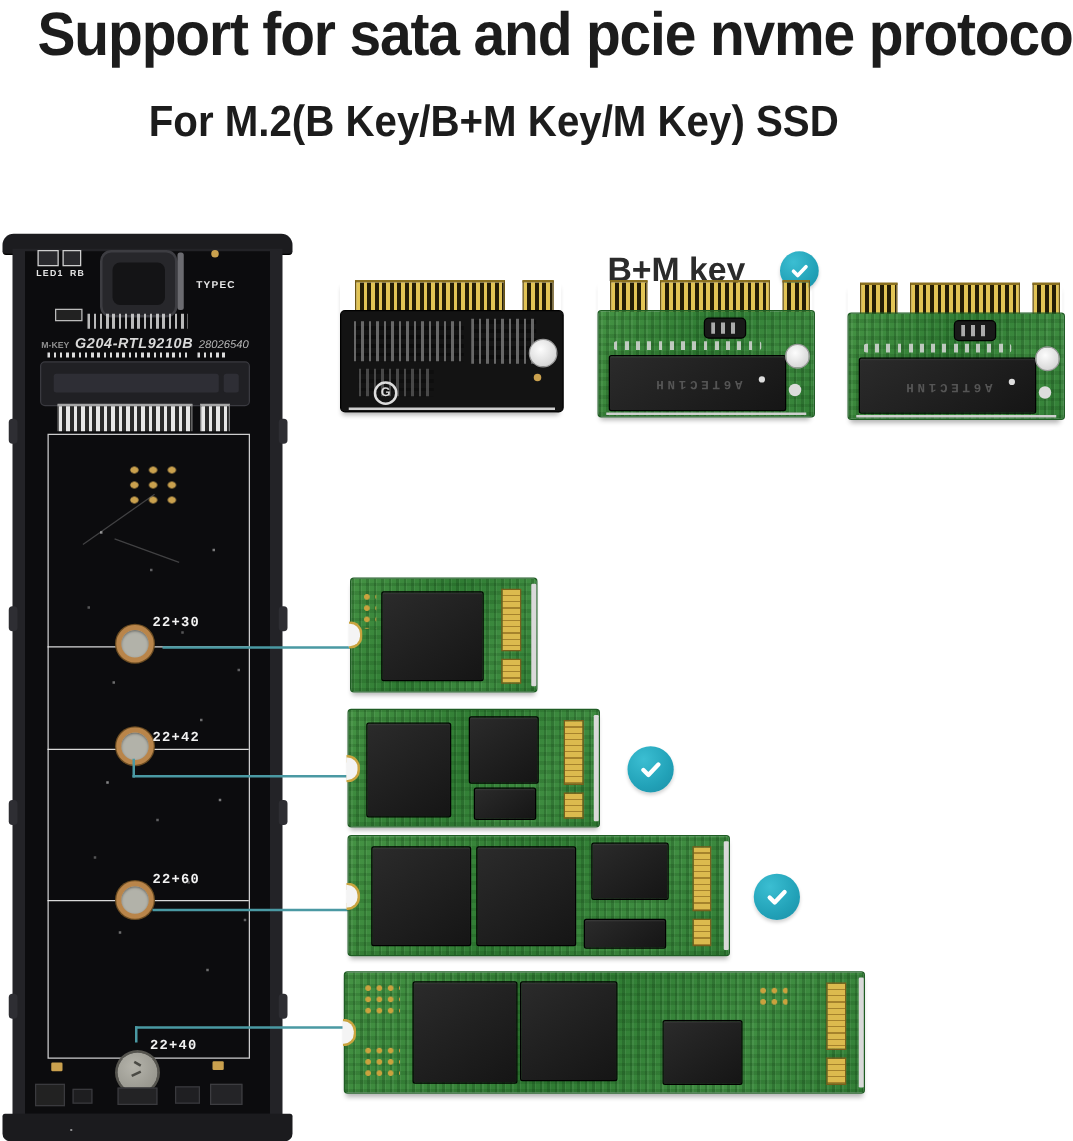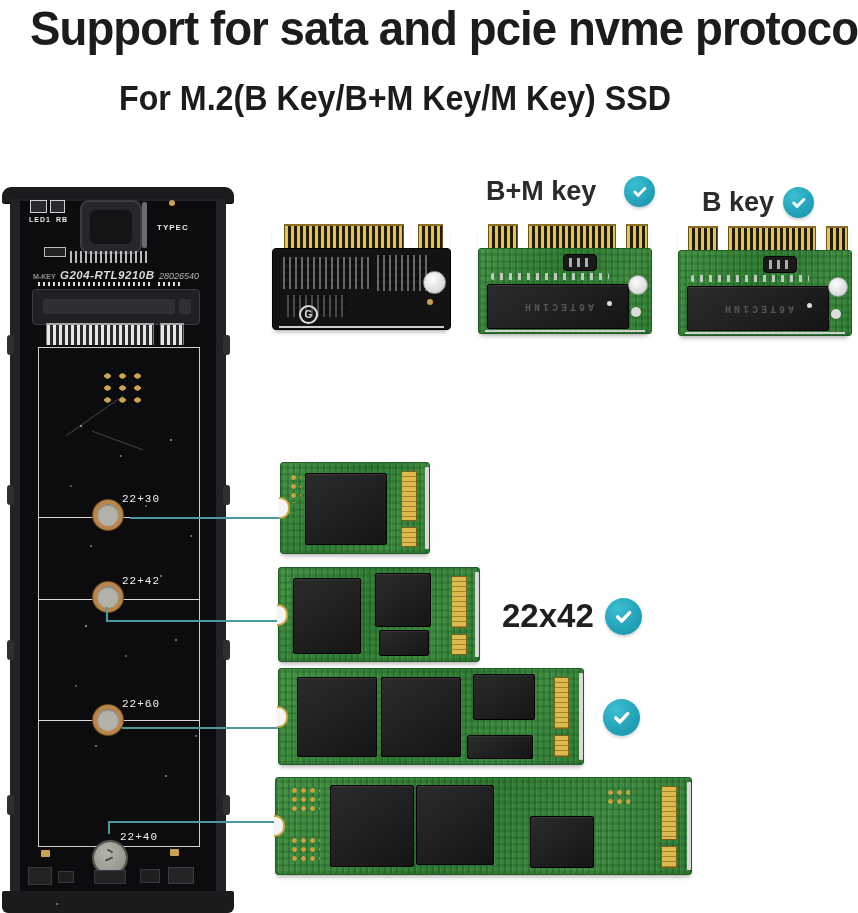--- a/index.html
+++ b/index.html
@@ -51,21 +51,21 @@
   .enclosure{left:0;top:185px;width:237px;height:728px;}
   .enc-cap{position:absolute;left:2px;top:2px;width:232px;height:16px;background:#1c1c1f;
            border-radius:9px 9px 3px 3px;border-bottom:1px solid #000;}
   .enc-body{position:absolute;left:10px;top:14px;width:216px;height:714px;background:#232327;}
   .enc-pcb{position:absolute;left:20px;top:16px;width:196px;height:690px;background:#0c0c0e;}
   .enc-clip{position:absolute;width:7px;height:20px;background:#2e2e33;border-radius:3px;}
   .wline{position:absolute;background:rgba(240,240,240,.9);}
   .enc-small{position:absolute;color:#e8e8e8;font-size:7px;font-weight:700;letter-spacing:1px;}
   .standoff{position:absolute;width:22px;height:22px;border-radius:50%;background:#b2b2a9;
             border:4px solid #b9854a;box-shadow:0 0 0 1px #6b4c22, inset 0 1px 2px rgba(0,0,0,.4);}
-  .standoff-label{position:absolute;color:#f2f2f2;font-size:11px;font-weight:400;
+  .standoff-label{position:absolute;color:#f2f2f2;font-size:11px;font-weight:700;
                   font-family:"Liberation Mono",monospace;letter-spacing:1px;}
   .speckles{position:absolute;width:2px;height:2px;background:transparent;
             box-shadow:30px 10px 0 rgba(255,255,255,.5),70px 40px 0 rgba(255,255,255,.35),
                        120px 24px 0 rgba(255,255,255,.45),95px 90px 0 rgba(255,255,255,.3),
                        40px 130px 0 rgba(255,255,255,.4),140px 120px 0 rgba(255,255,255,.35),
                        20px 70px 0 rgba(255,255,255,.3),110px 160px 0 rgba(255,255,255,.4);}
   .trace{position:absolute;background:rgba(255,255,255,.22);}
 
   
   .conn{position:absolute;}
@@ -152,21 +152,21 @@
     <div class="abs" style="left:100px;top:185px;width:44px;height:34px;background:radial-gradient(#caa14e 3px,transparent 3.6px);background-size:15px 12px;"></div>
 
     <div class="trace" style="left:60px;top:230px;width:70px;height:1px;transform:rotate(-35deg);"></div>
     <div class="trace" style="left:90px;top:255px;width:55px;height:1px;transform:rotate(20deg);"></div>
     <div class="speckles" style="left:50px;top:230px;"></div>
     <div class="speckles" style="left:55px;top:430px;"></div>
 
     <div class="standoff" style="left:93px;top:315px;"></div>
     <span class="standoff-label" style="left:122px;top:308px;">22+30</span>
     <div class="standoff" style="left:93px;top:397px;"></div>
-    <span class="standoff-label" style="left:122px;top:390px;">22+42</span>
+    <span class="standoff-label" style="left:122px;top:400px;">22+42</span>
     <div class="standoff" style="left:93px;top:520px;"></div>
     <span class="standoff-label" style="left:122px;top:513px;">22+60</span>
     <span class="standoff-label" style="left:120px;top:646px;">22+40</span>
 
     <div class="abs" style="left:94px;top:657px;width:32px;height:32px;border-radius:50%;background:radial-gradient(circle at 40% 35%,#b5b4ab,#8d8c84);box-shadow:0 0 0 2px #55544e;">
       <div class="abs" style="left:13px;top:8px;width:6px;height:2px;background:#4a4a44;transform:rotate(30deg);"></div>
       <div class="abs" style="left:11px;top:16px;width:8px;height:2px;background:#4a4a44;transform:rotate(-25deg);"></div>
     </div>
 
     <div class="abs" style="left:41px;top:665px;width:9px;height:7px;background:#caa14e;border-radius:1px;"></div>
@@ -182,30 +182,22 @@
     </div>
   </div>
 
   <div class="abs tline" style="left:130px;top:517px;width:151px;height:2px;"></div>
   <div class="abs tline" style="left:106px;top:607px;width:2px;height:15px;"></div>
   <div class="abs tline" style="left:106px;top:620px;width:173px;height:2px;"></div>
   <div class="abs tline" style="left:122px;top:727px;width:157px;height:2px;"></div>
   <div class="abs tline" style="left:108px;top:821px;width:2px;height:13px;"></div>
   <div class="abs tline" style="left:108px;top:821px;width:168px;height:2px;"></div>
 
-  <div class="abs key-row" style="left:486px;top:176px;gap:28px;">
+  <div class="abs key-row" style="left:486px;top:201px;gap:28px;">
     <span>B+M key</span>
-    <span class="check">
-      <svg viewBox="0 0 24 24">
-          <path d="M6 12.5l4.2 4.2L18.5 8" stroke="#fff" stroke-width="3.6" fill="none" stroke-linecap="round" stroke-linejoin="round"></path>
-        </svg>
-    </span>
-  </div>
-  <div class="abs key-row" style="left:702px;top:187px;">
-    <span>B key</span>
     <span class="check">
       <svg viewBox="0 0 24 24">
           <path d="M6 12.5l4.2 4.2L18.5 8" stroke="#fff" stroke-width="3.6" fill="none" stroke-linecap="round" stroke-linejoin="round"></path>
         </svg>
     </span>
   </div>
 
   <div class="conn shadowed" style="left:272px;top:224px;width:177px;height:106px;border-radius:4px;">
     <div class="abs pin-strip" style="left:12px;top:0;width:118px;height:26px;"></div>
     <div class="abs pin-strip" style="left:146px;top:0;width:23px;height:26px;"></div>
@@ -270,21 +262,20 @@
   <div class="ssd pcb-green shadowed" style="left:278px;top:567px;width:200px;height:93px;">
     <div class="notch"></div>
     <div class="chip" style="left:14px;top:10px;width:66px;height:74px;"></div>
     <div class="chip" style="left:96px;top:5px;width:54px;height:52px;"></div>
     <div class="chip" style="left:100px;top:62px;width:48px;height:24px;"></div>
     <div class="abs gold-fingers" style="right:12px;top:8px;width:14px;height:50px;"></div>
     <div class="abs gold-fingers" style="right:12px;top:66px;width:14px;height:19px;"></div>
     <div class="silver-edge"></div>
   </div>
   <div class="abs size-row" style="left:502px;top:597px;">
-    <span>22x42</span>
     <span class="check big">
       <svg viewBox="0 0 24 24">
           <path d="M6 12.5l4.2 4.2L18.5 8" stroke="#fff" stroke-width="3.6" fill="none" stroke-linecap="round" stroke-linejoin="round"></path>
         </svg>
     </span>
   </div>
 
   <div class="ssd pcb-green shadowed" style="left:278px;top:668px;width:304px;height:95px;">
     <div class="notch"></div>
     <div class="chip" style="left:18px;top:8px;width:78px;height:78px;"></div>

